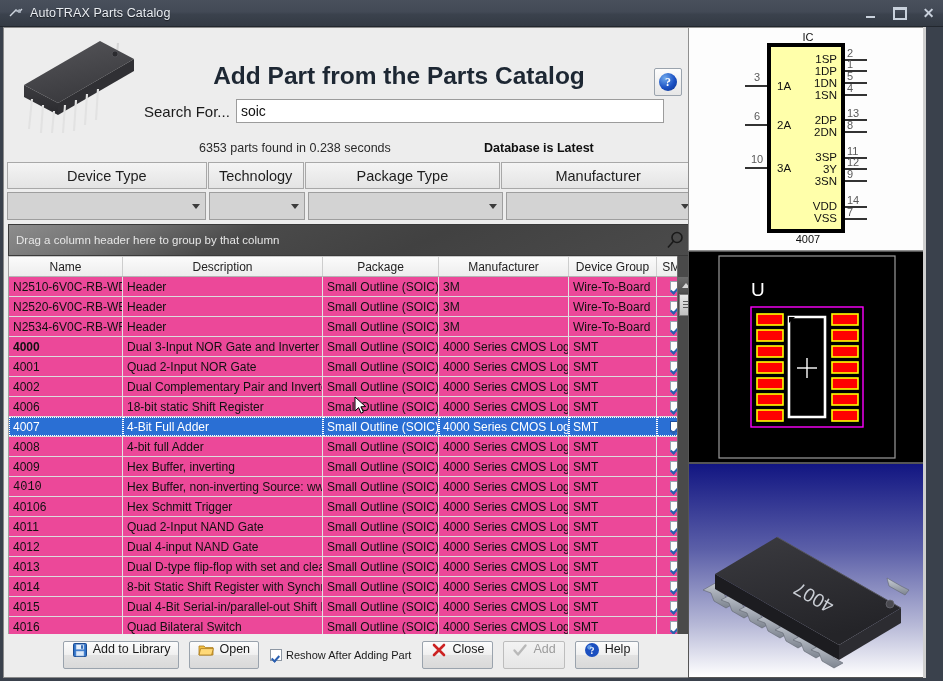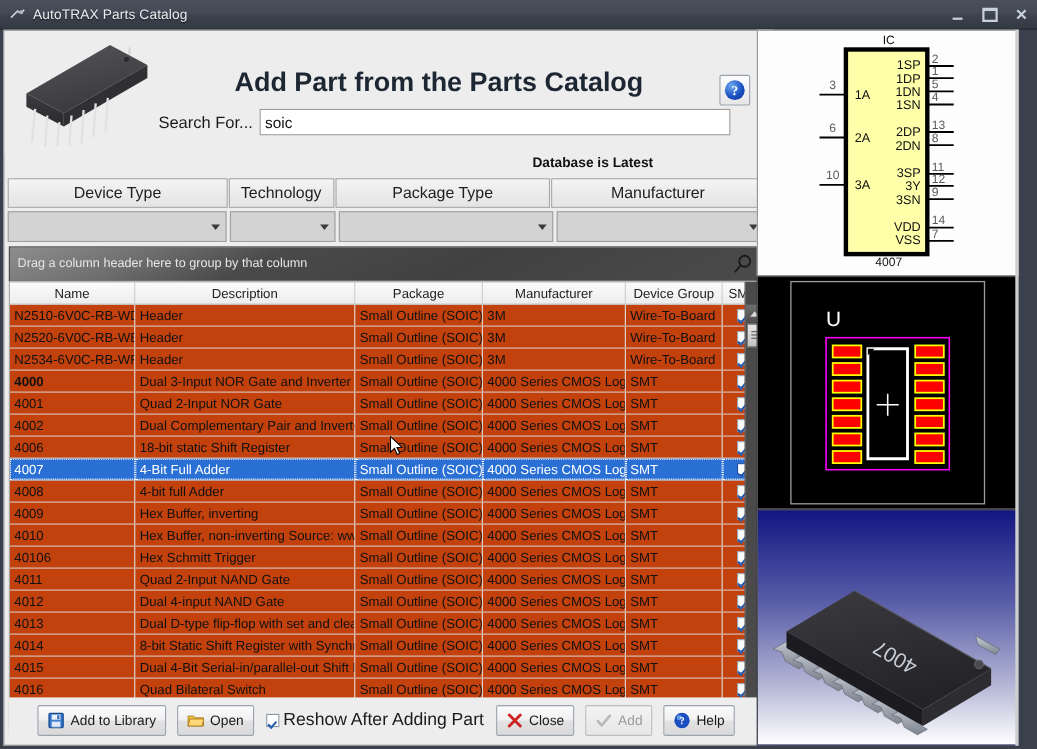--- a/index.html
+++ b/index.html
@@ -154,21 +154,21 @@
   .gridhdr .hc {
     display: flex; align-items: center; justify-content: center;
     font-size: 12px; color: #222; border-right: 1px solid #cdcdcd;
     box-sizing: border-box; overflow: hidden; white-space: nowrap;
   }
   .gridhdr .hc:last-child { border-right: none; }
   .gridbody { position: relative; height: 390px; overflow: hidden; }
   .grow {
     display: flex; height: 20px; box-sizing: border-box;
     border-bottom: 1px solid #dcdcdc;
-    background: #c2410c;
+    background: #ec4899;
   }
   .grow.sel { background: #2a6fd4; }
   .grow .gc {
     display: flex; align-items: center;
     font-size: 12px; color: #111; padding-left: 4px;
     border-right: 1px solid #e2e2e2;
     box-sizing: border-box; overflow: hidden; white-space: nowrap;
   }
   .grow.sel .gc { color: #ffffff; border-right-color: #5a90de; }
   .grow .gc.chk { justify-content: center; padding-left: 0; border-right: none; }
@@ -210,26 +210,26 @@
   .btnbar {
     position: absolute; left: 4px; bottom: 2px; width: 686px; height: 41px;
     background: #ededed;
     display: flex; align-items: center; justify-content: center;
     box-sizing: border-box;
   }
   .btn {
     height: 28px; margin: 0 5px;
     background: linear-gradient(to bottom,#fcfcfc 0%,#f0f0f0 48%,#e2e2e2 52%,#d9d9d9 100%);
     border: 1px solid #9aa3ad; border-radius: 2px;
-    display: flex; align-items: center; padding: 0 8px;
+    display: flex; padding: 0 8px;
     font-size: 12.5px; color: #1a1a1a; box-sizing: border-box;
   }
   .btn.disabled { color: #9c9c9c; background: linear-gradient(to bottom,#f3f3f3,#e6e6e6); border-color: #bdbdbd; }
   .btn .bi { width: 16px; height: 16px; margin-right: 5px; flex: 0 0 auto; position: relative; }
-  .chkwrap { display: flex; align-items: center; margin: 0 6px; font-size: 16px; color: #1a1a1a; }
+  .chkwrap { display: flex; align-items: center; margin: 0 6px; font-size: 11px; color: #1a1a1a; }
   .chkwrap .cbx2 {
     width: 12px; height: 12px; border: 1px solid #8d97a3; background: #fff; margin-right: 4px;
     position: relative; box-sizing: border-box;
   }
   .chkwrap .cbx2::after {
     content: ""; position: absolute; left: 2px; top: 4px;
     width: 3px; height: 6px; border: solid #2a5fb0; border-width: 0 2px 2px 0;
     transform: rotate(42deg);
   }
 
@@ -340,20 +340,21 @@
         </div>
 
         <div class="searchrow">
           <div class="searchlabel">Search For...</div>
           <div class="searchbox">
             <span class="val" placeholder="">soic</span>
           </div>
         </div>
 
         <div class="statusrow">
+          <div class="stat-found">6353 parts found in 0.238 seconds</div>
           <div class="stat-db">Database is Latest</div>
         </div>
       </div>
 
       <div class="tabstrip">
         <div class="tab" style="width:200px">
             <span>Device Type</span>
           </div>
         <div class="tab" style="width:96px">
             <span>Technology</span>
@@ -495,21 +496,21 @@
               <div class="gc" style="width: 114px;">4009</div>
               <div class="gc" style="width: 200px;">Hex Buffer, inverting</div>
               <div class="gc" style="width: 116px;">Small Outline (SOIC)</div>
               <div class="gc" style="width: 130px;">4000 Series CMOS Logic</div>
               <div class="gc" style="width: 88px;">SMT</div>
               <div class="gc chk" style="width: 22px; flex: 1 1 auto;">
                 <span class="cbx"></span>
               </div>
             </div>
             <div class="grow">
-              <div class="gc" style="width: 114px;">4010</div>
+              <div class="gc" style="width: 114px; font-family: Liberation Mono, monospace;">4010</div>
               <div class="gc" style="width: 200px;">Hex Buffer, non-inverting Source: ww...</div>
               <div class="gc" style="width: 116px;">Small Outline (SOIC)</div>
               <div class="gc" style="width: 130px;">4000 Series CMOS Logic</div>
               <div class="gc" style="width: 88px;">SMT</div>
               <div class="gc chk" style="width: 22px; flex: 1 1 auto;">
                 <span class="cbx"></span>
               </div>
             </div>
             <div class="grow">
               <div class="gc" style="width: 114px;">40106</div>

